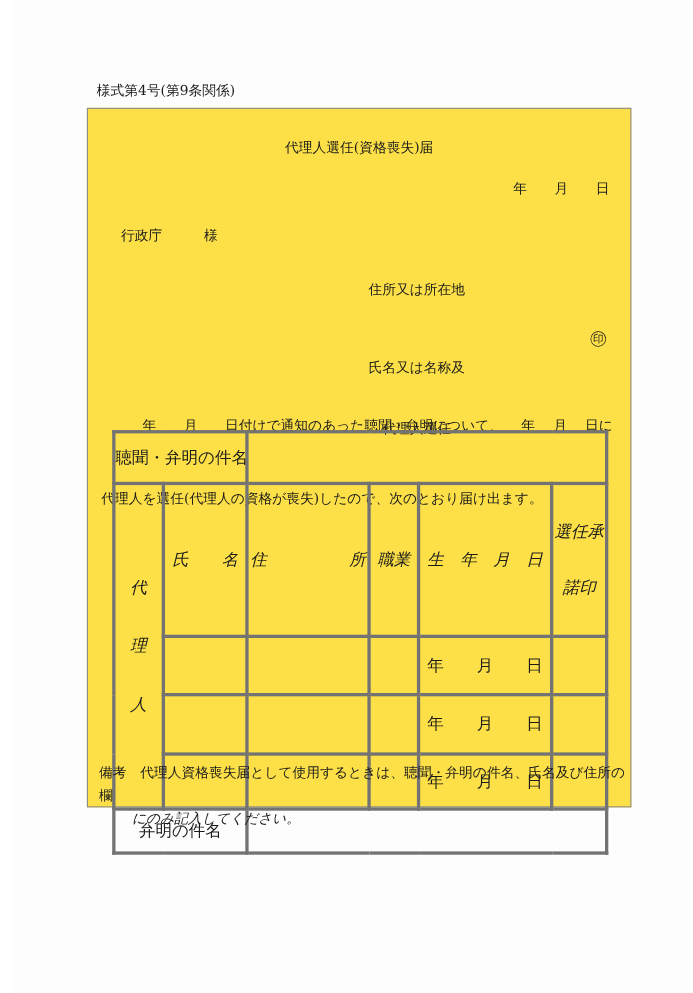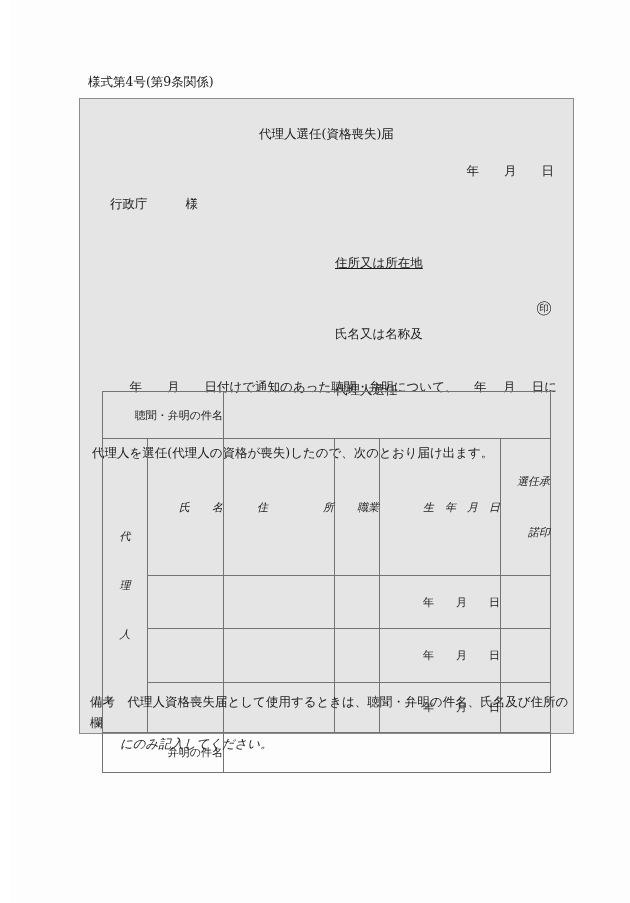--- a/index.html
+++ b/index.html
@@ -21,56 +21,56 @@
     top: 74px;
     white-space: pre;
   }
   .sheet {
     position: absolute;
     left: 68px;
     top: 98px;
     width: 495px;
     height: 636px;
     border: 1px solid #8c8c8c;
-    background: #e5e5e5;
+    background: #fde047;
   }
   .sheet-title {
     position: absolute;
     left: 0;
     top: 27px;
     width: 100%;
     text-align: center;
     white-space: pre;
   }
   .date-line {
     position: absolute;
     right: 19px;
     top: 64px;
     white-space: pre;
   }
   .addressee {
     position: absolute;
     left: 30px;
-    top: 97px;
+    top: 107px;
     white-space: pre;
   }
   .addressee .honorific { margin-left: 38px; }
   .address-label {
     position: absolute;
     left: 255px;
     top: 156px;
     white-space: pre;
-    text-decoration: underline;
   }
   .name-label {
     position: absolute;
     left: 255px;
     top: 189px;
     line-height: 18.5px;
     white-space: pre;
+    text-align: center;
   }
   .seal {
     position: absolute;
     left: 456px;
     top: 201px;
     font-size: 16px;
     line-height: 16px;
   }
   .body-para {
     position: absolute;
@@ -82,26 +82,26 @@
   }
   table.agent-table {
     position: absolute;
     left: 22px;
     top: 292px;
     border-collapse: collapse;
     table-layout: fixed;
     width: 448px;
   }
   table.agent-table td {
-    border: 1px solid #737373;
+    border: 3px solid #737373;
     padding: 0;
     vertical-align: middle;
-    text-align: right;
-    white-space: pre;
-    font-size: 11px;
+    text-align: center;
+    white-space: pre;
+    font-size: 15px;
     color: #1b1b1b;
   }
   .row-subject td { height: 47px; }
   .row-headers td { height: 53px; font-style: italic; }
   .row-data1 td { height: 53px; }
   .row-data2 td { height: 54px; }
   .row-data3 td { height: 50px; }
   .row-scope td { height: 40px; }
   td.agent-label-cell { vertical-align: middle; }
   .agent-vertical {

